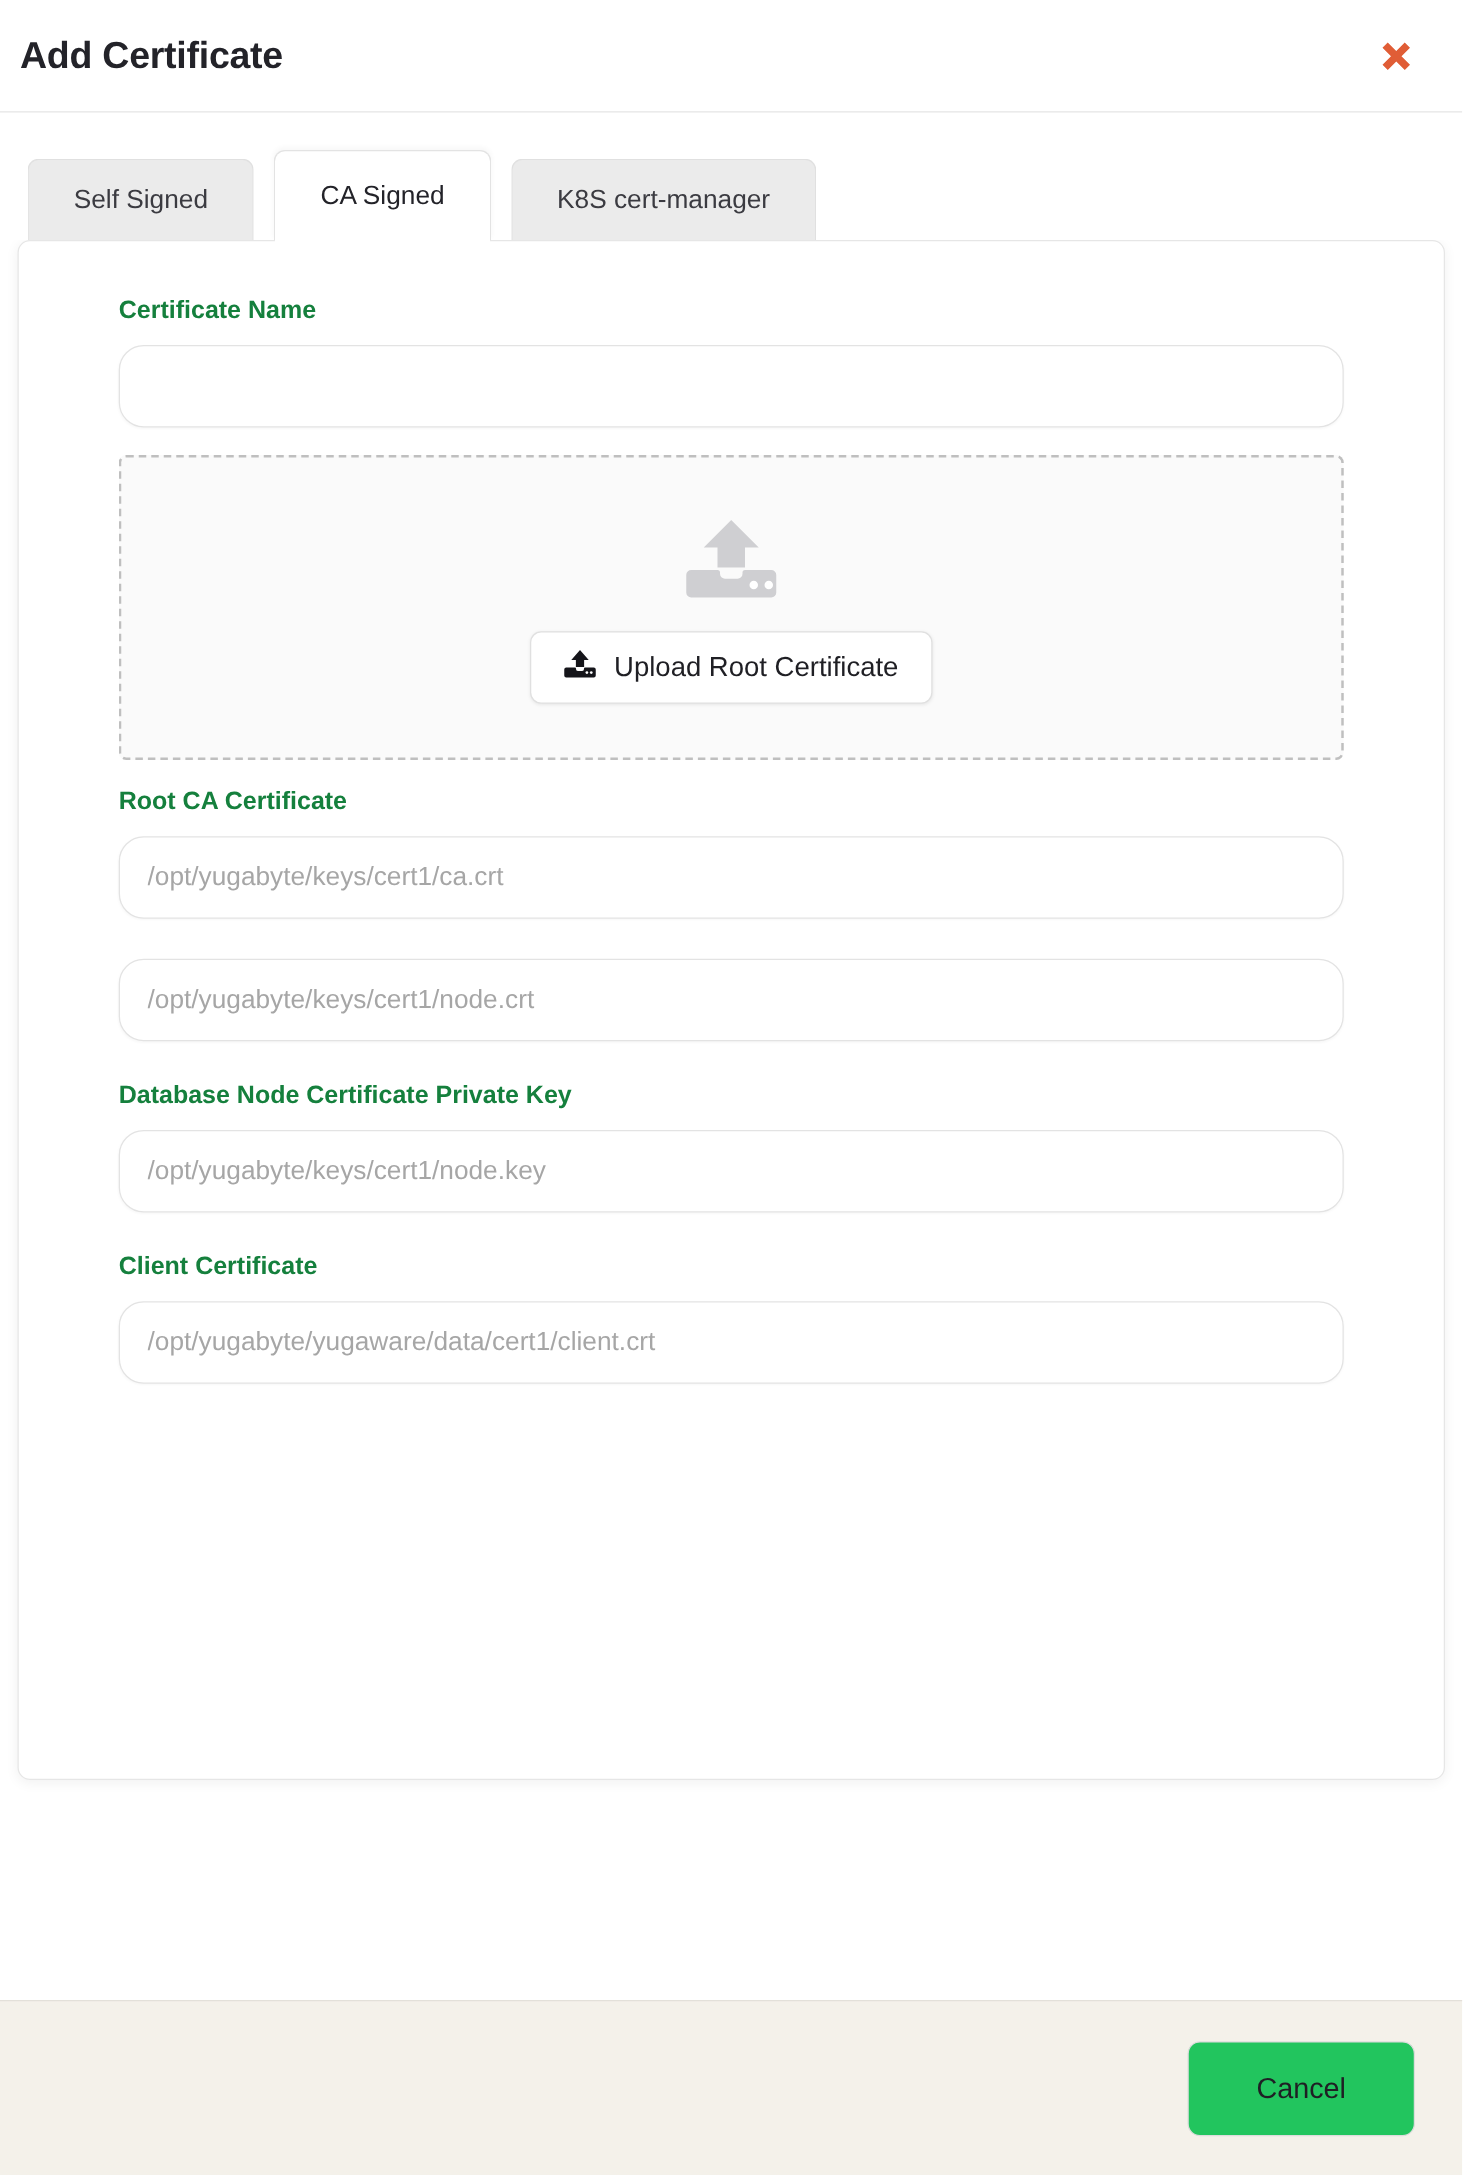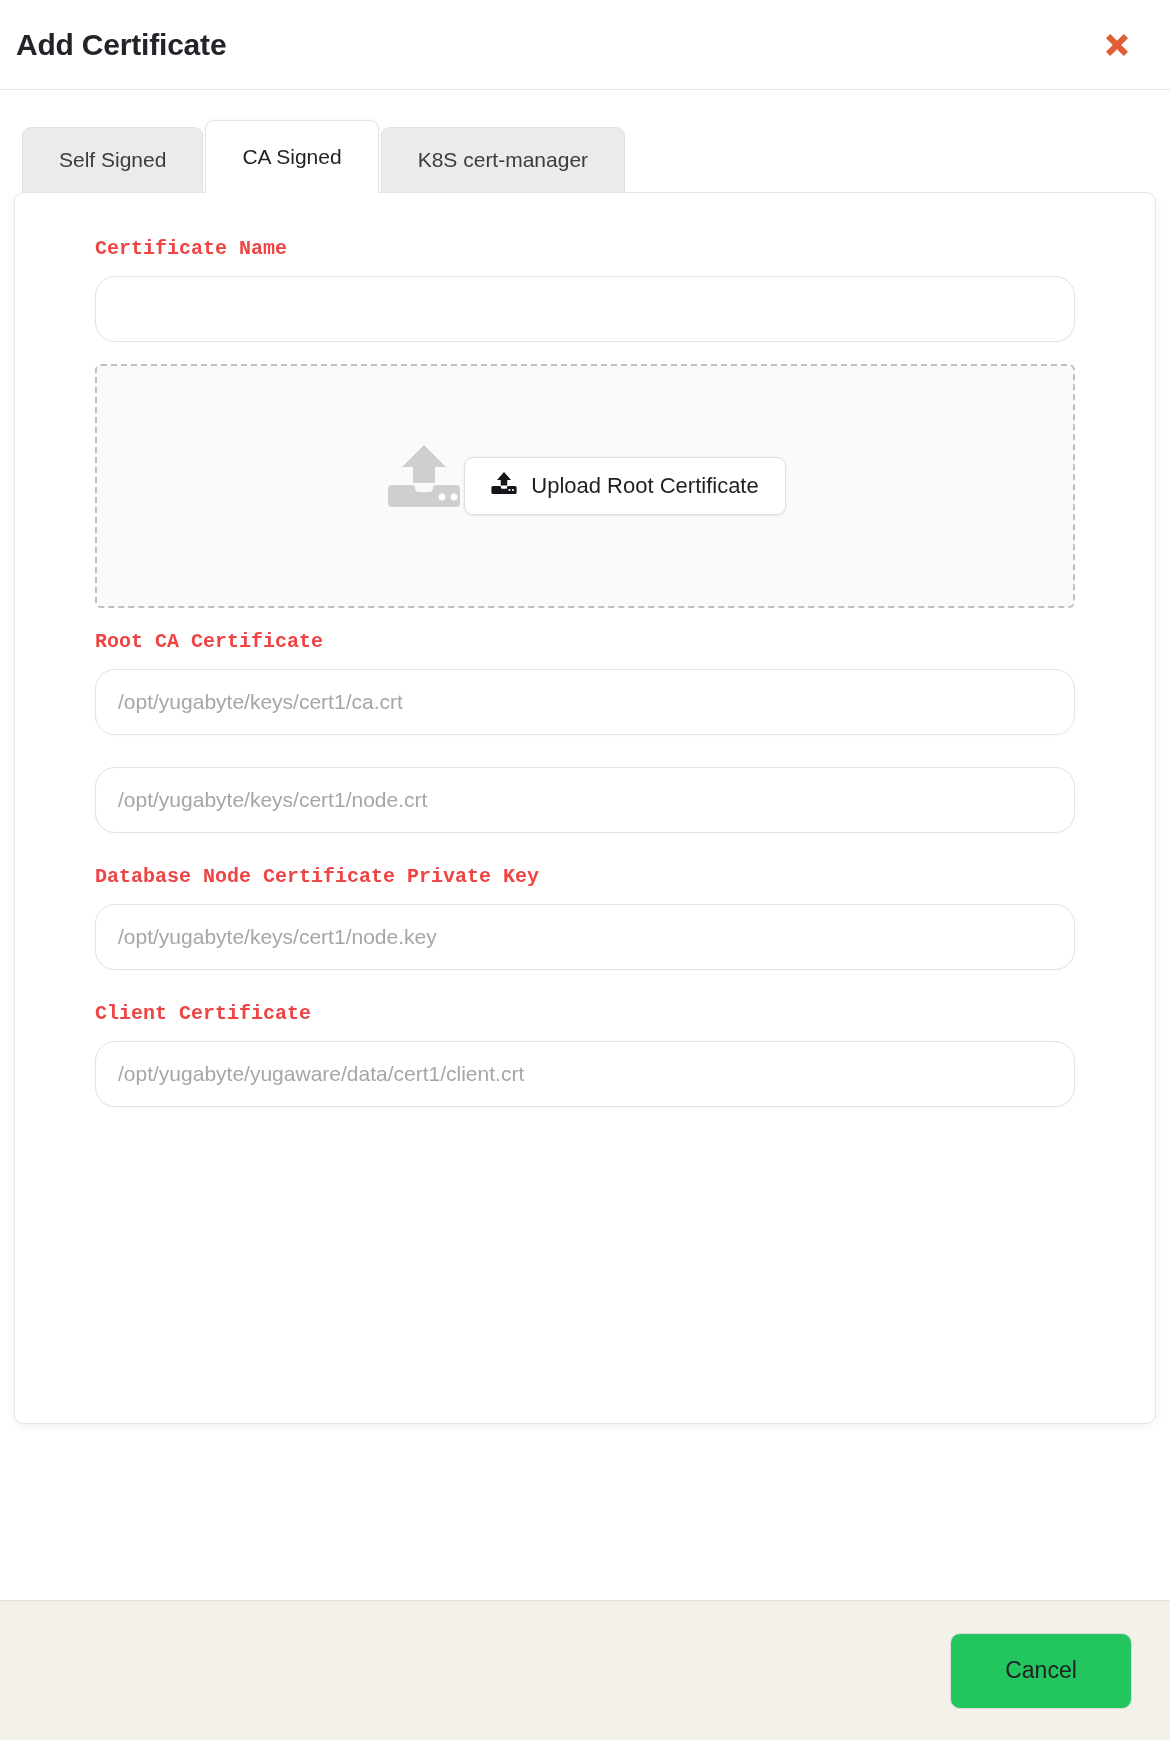--- a/index.html
+++ b/index.html
@@ -53,21 +53,21 @@
   .close-btn svg { display: block; }
 
   
   .tabs-wrap {
     flex: 0 0 auto;
     padding: 30px 16px 0 22px;
     position: relative;
     z-index: 3;
     display: flex;
     align-items: flex-end;
-    gap: 2px;
+    gap: 16px;
     text-align: center;
   }
   .tab {
     background: #ebebeb;
     border: 1px solid #e0e0e0;
     border-bottom: none;
     border-radius: 9px 9px 0 0;
     height: 65px;
     padding: 0 36px;
     display: flex;
@@ -109,24 +109,23 @@
     border-radius: 10px;
     box-shadow: 0 2px 10px rgba(0,0,0,0.06);
     padding: 44px 80px 50px 80px;
     height: 1232px;
   }
 
   .field { margin-bottom: 0; }
   .field-label {
     font-size: 20px;
     font-weight: bold;
-    color: #ef4444;
+    color: #15803d;
     margin-bottom: 16px;
     display: block;
-    font-family: Liberation Mono, monospace;
   }
   .text-input {
     width: 100%;
     height: 66px;
     border: 1px solid #e3e3e3;
     border-radius: 20px;
     padding: 0 22px;
     font-size: 21px;
     color: #33333a;
     font-family: "Liberation Sans", sans-serif;
@@ -139,21 +138,21 @@
   .gap-22 { height: 22px; }
   .gap-32 { height: 32px; }
 
   
   .dropzone {
     border: 2px dashed #bfbfbf;
     border-radius: 6px;
     background: #fafafa;
     height: 244px;
     display: flex;
-    flex-direction: row;
+    flex-direction: column;
     align-items: center;
     justify-content: center;
     cursor: pointer;
   }
   .dz-icon { margin-bottom: 18px; }
   .upload-btn {
     background: #ffffff;
     border: 1px solid #e0e0e0;
     border-radius: 9px;
     height: 58px;

